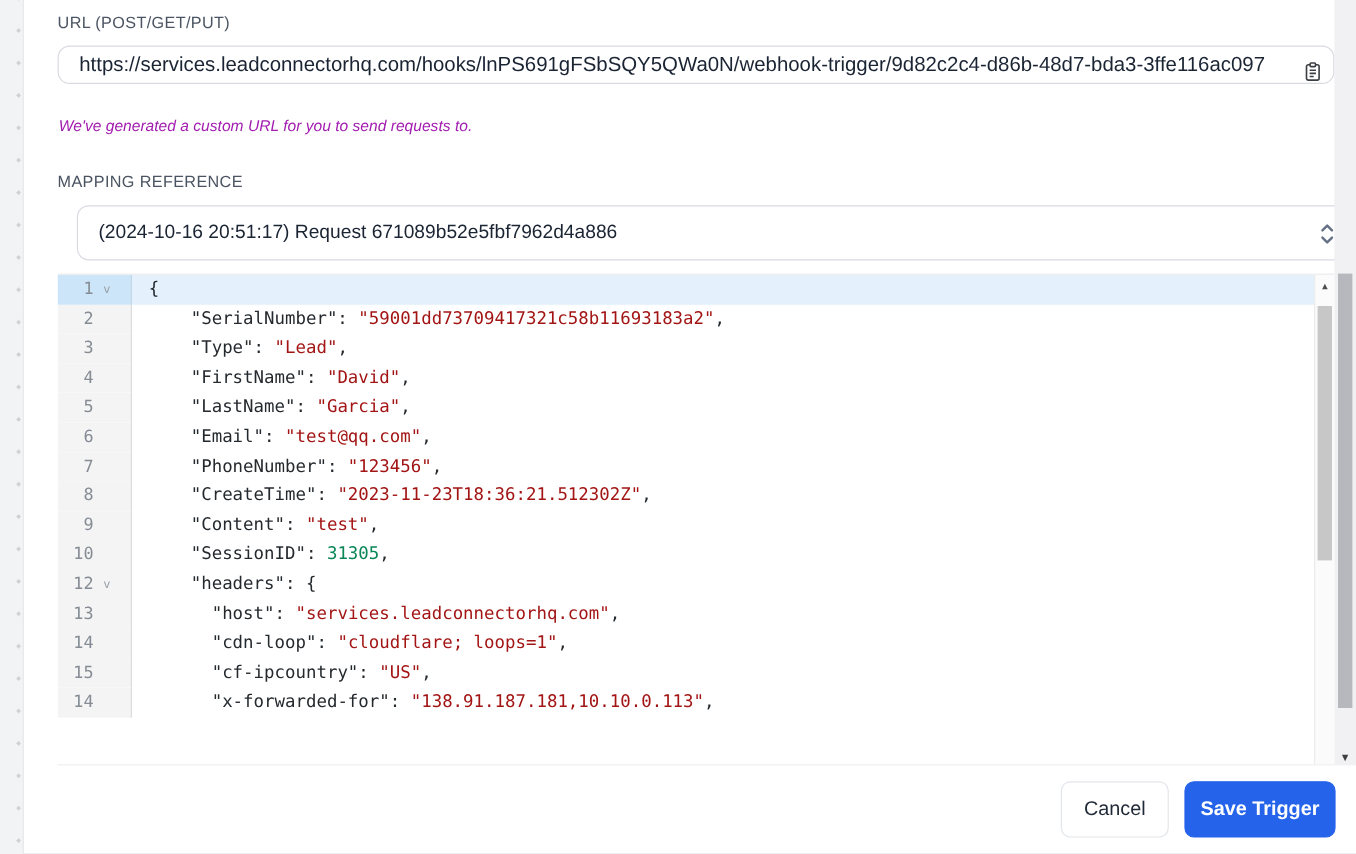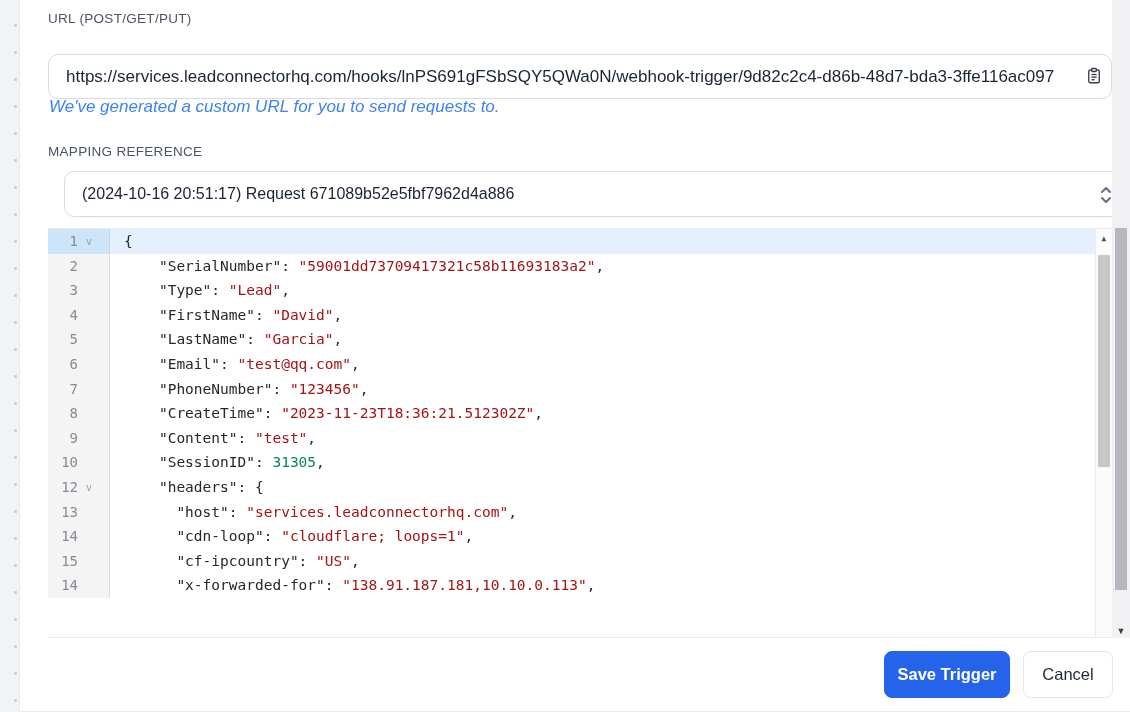--- a/index.html
+++ b/index.html
@@ -11,29 +11,29 @@
     background-color:#f2f3f5;
     background-image:radial-gradient(circle, #cfd1d6 1.6px, transparent 1.8px);
     background-size:27px 27px; background-position:2px 12px;
     border-right:1px solid #e8e9ec; }
 
   .field-label { position:absolute; left:48px; font-size:13.5px; font-weight:400;
     color:#4b5462; letter-spacing:.3px; }
   .label-url { top:11px; }
   .label-mapping { top:144px; }
 
-  .url-wrap { position:absolute; left:48px; top:54px; width:1064px; height:45px; }
+  .url-wrap { position:absolute; left:48px; top:38px; width:1064px; height:32px; }
   .url-input { width:100%; height:100%; border:1px solid #d9dbe1; border-radius:10px;
     padding:0 30px 0 17px; font-size:17px; color:#1a2433; background:#fff; outline:none;
     font-family:"Liberation Sans", sans-serif; }
   .copy-btn { position:absolute; right:8px; top:13px; width:20px; height:20px;
     background:none; border:none; cursor:pointer; padding:0; }
 
-  .helper { position:absolute; left:49px; top:97px; font-size:17px; font-style:italic;
-    color:#3b82f6; }
+  .helper { position:absolute; left:49px; top:97px; font-size:13px; font-style:italic;
+    color:#a21caf; }
 
   .select-box { position:absolute; left:64px; top:171px; width:1064px; height:46px;
     border:1px solid #d9dbe1; border-radius:10px; background:#fff; display:flex;
     align-items:center; padding:0 40px 0 17px; cursor:pointer; }
   .select-value { font-size:16px; color:#1a2433; white-space:nowrap; overflow:hidden; }
   .select-chevrons { position:absolute; right:14px; top:12px; }
 
   
   .editor { position:absolute; left:48px; top:228px; width:1064px; height:410px;
     background:#ffffff; border-top:1px solid #ececee; border-bottom:1px solid #ececee;
@@ -226,15 +226,15 @@
     <div class="ed-thumb"></div>
   </div>
 </div>
 
 <div class="page-scrollbar">
   <div class="page-thumb"></div>
   <div class="page-arrow-down">▼</div>
 </div>
 
 <div class="footer">
+  <button class="btn btn-cancel">Cancel</button>
   <button class="btn btn-save">Save Trigger</button>
-  <button class="btn btn-cancel">Cancel</button>
 </div>
 
 </body></html>

